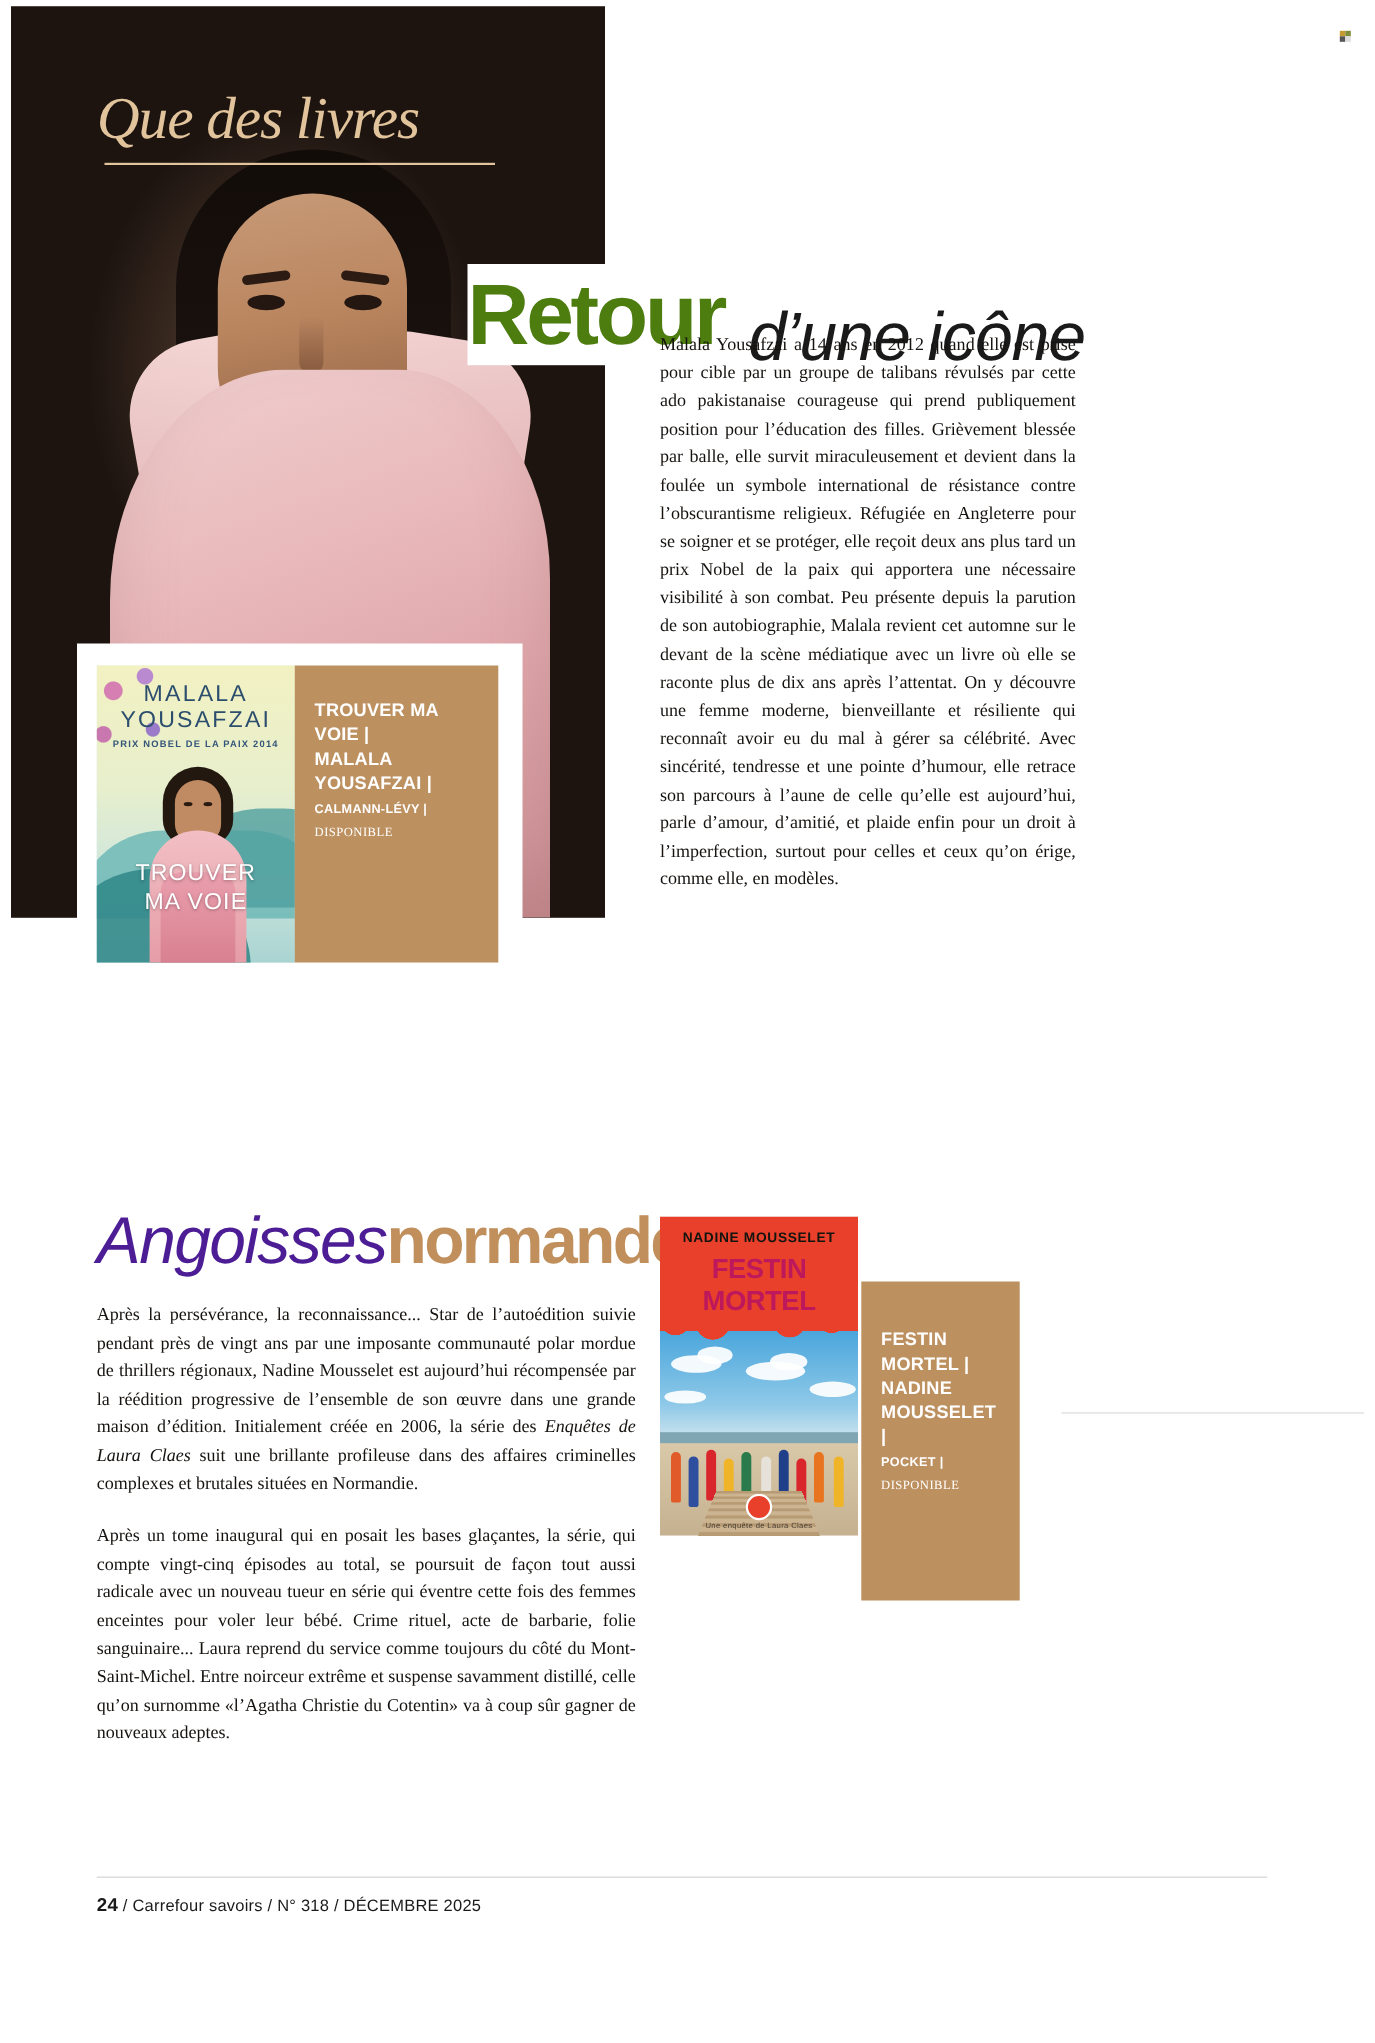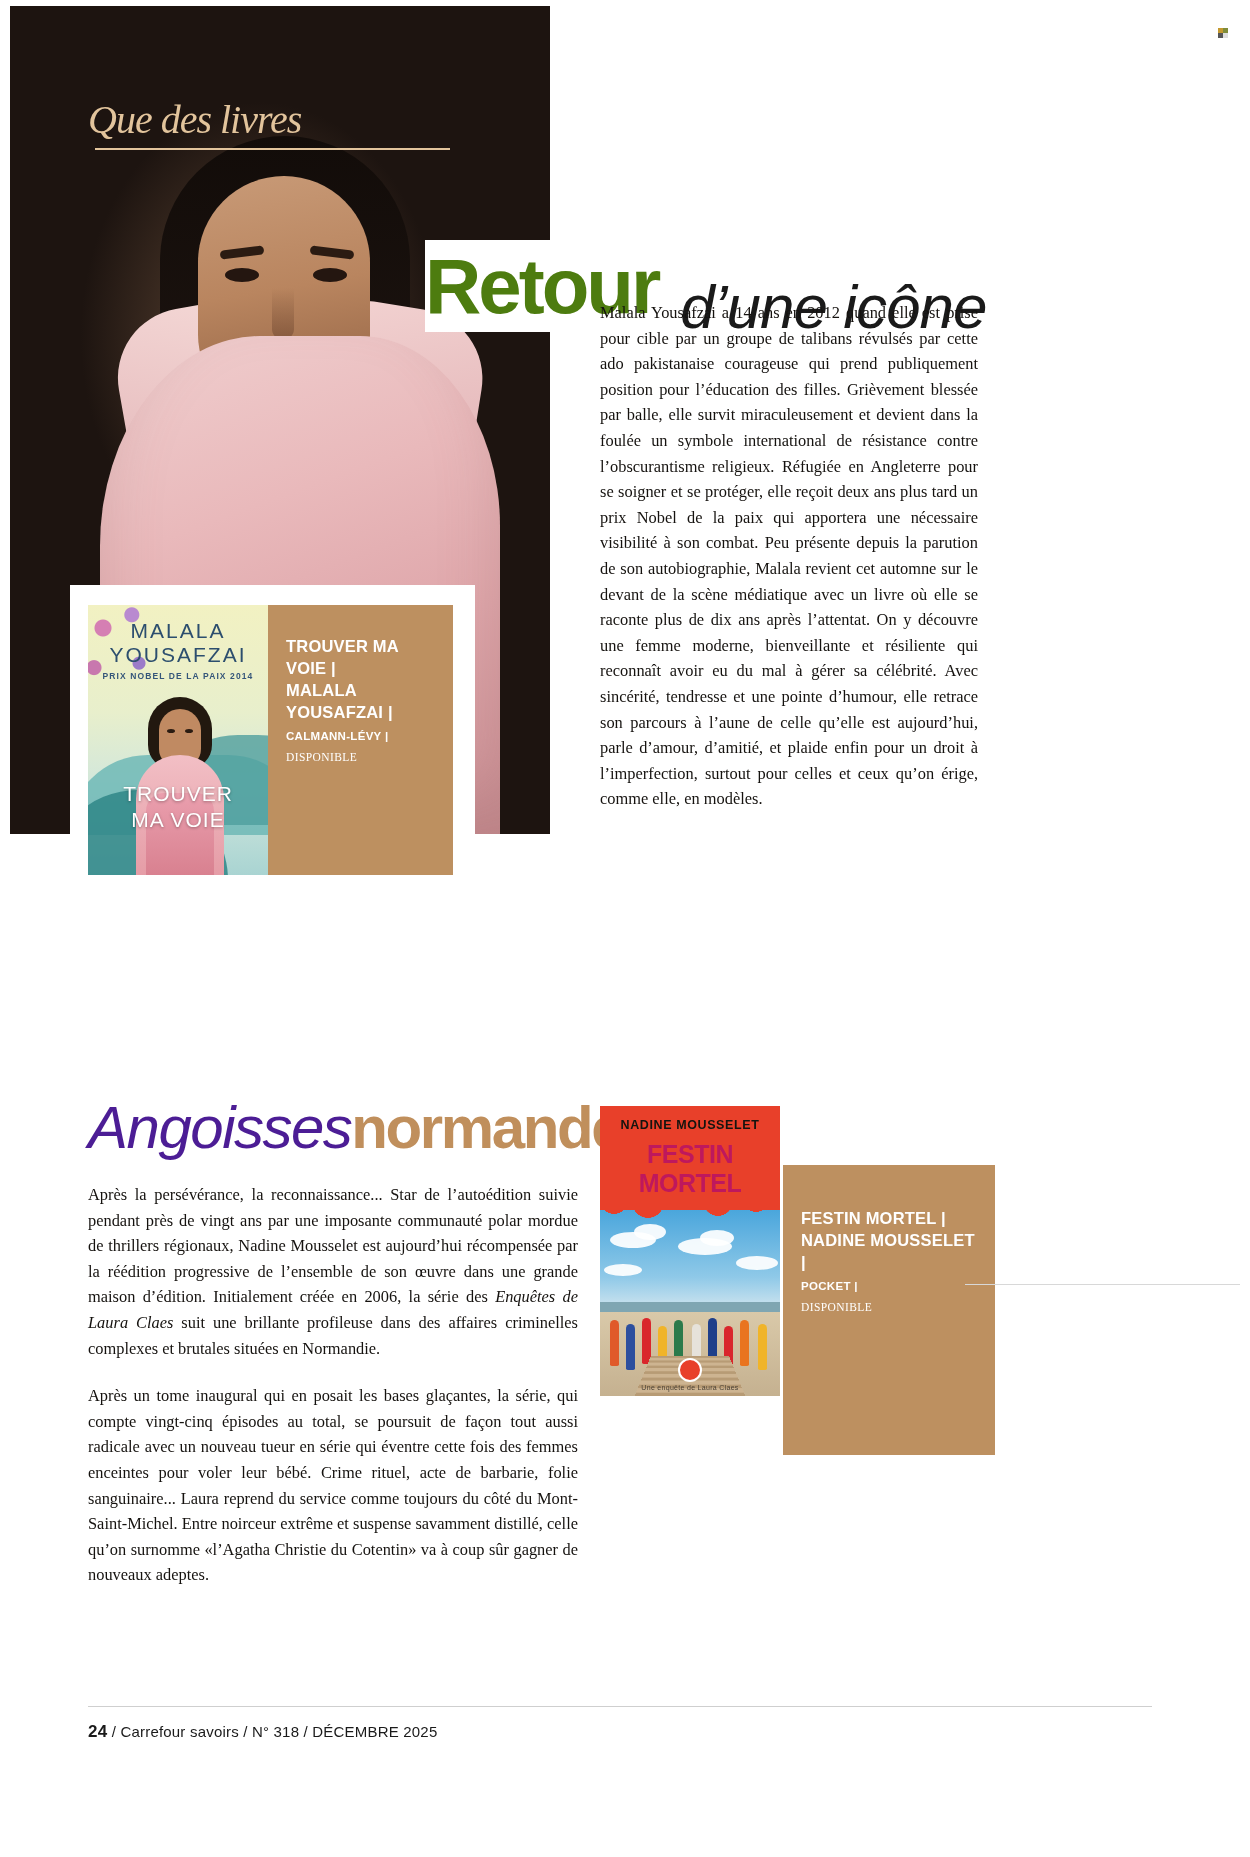--- a/index.html
+++ b/index.html
@@ -91,23 +91,23 @@
     color:#4d7c0f; line-height:.95;
   }
   .h-icone {
     font-family:"Liberation Sans", sans-serif;
     font-style:italic; font-weight:300; font-size:62px;
     color:#1a1a1a; letter-spacing:-1px; margin-left:22px; line-height:1;margin-top:41px;
   }
 
   
   .kicker {
-    position:absolute; left:88px; top:96px; z-index:6;
+    position:absolute; left:88px; top:76px; z-index:6;
     font-family:"Liberation Serif", serif; font-style:italic;
-    font-size:40px; color:#e2c49c; letter-spacing:-1px; white-space:nowrap;
+    font-size:54px; color:#e2c49c; letter-spacing:-1px; white-space:nowrap;
   }
   .kicker-rule {
     position:absolute; left:95px; top:148px; width:355px; height:2px;
     background:#e2c49c; z-index:6;
   }
 
   
   .col-1 {
     position:absolute; left:600px; top:300px; width:378px;
     font-family:"Liberation Serif", serif;
@@ -258,21 +258,21 @@
     position:absolute; left:78px; top:252px; width:24px; height:24px; border-radius:50%;
     background:#e8402a; border:2px solid #fff;
   }
   .bc2-foot {
     position:absolute; left:0; right:0; bottom:5px; text-align:center;
     font-family:"Liberation Sans", sans-serif; font-size:7px; color:#4a4034; letter-spacing:.3px;
   }
 
   
   .tanpanel-2 {
-    position:absolute; left:783px; top:1165px; width:212px; height:290px;
+    position:absolute; left:783px; top:1165px; width:144px; height:290px;
     background:#bd9060; padding:42px 12px 0 18px;
   }
 
   
   .rule-right { position:absolute; left:965px; top:1284px; width:275px; height:1px; background:#d8d8d8; }
 
   
   .footer-rule { position:absolute; left:88px; top:1706px; width:1064px; height:1px; background:#cfcfcf; }
   .footer {
     position:absolute; left:88px; top:1722px;

